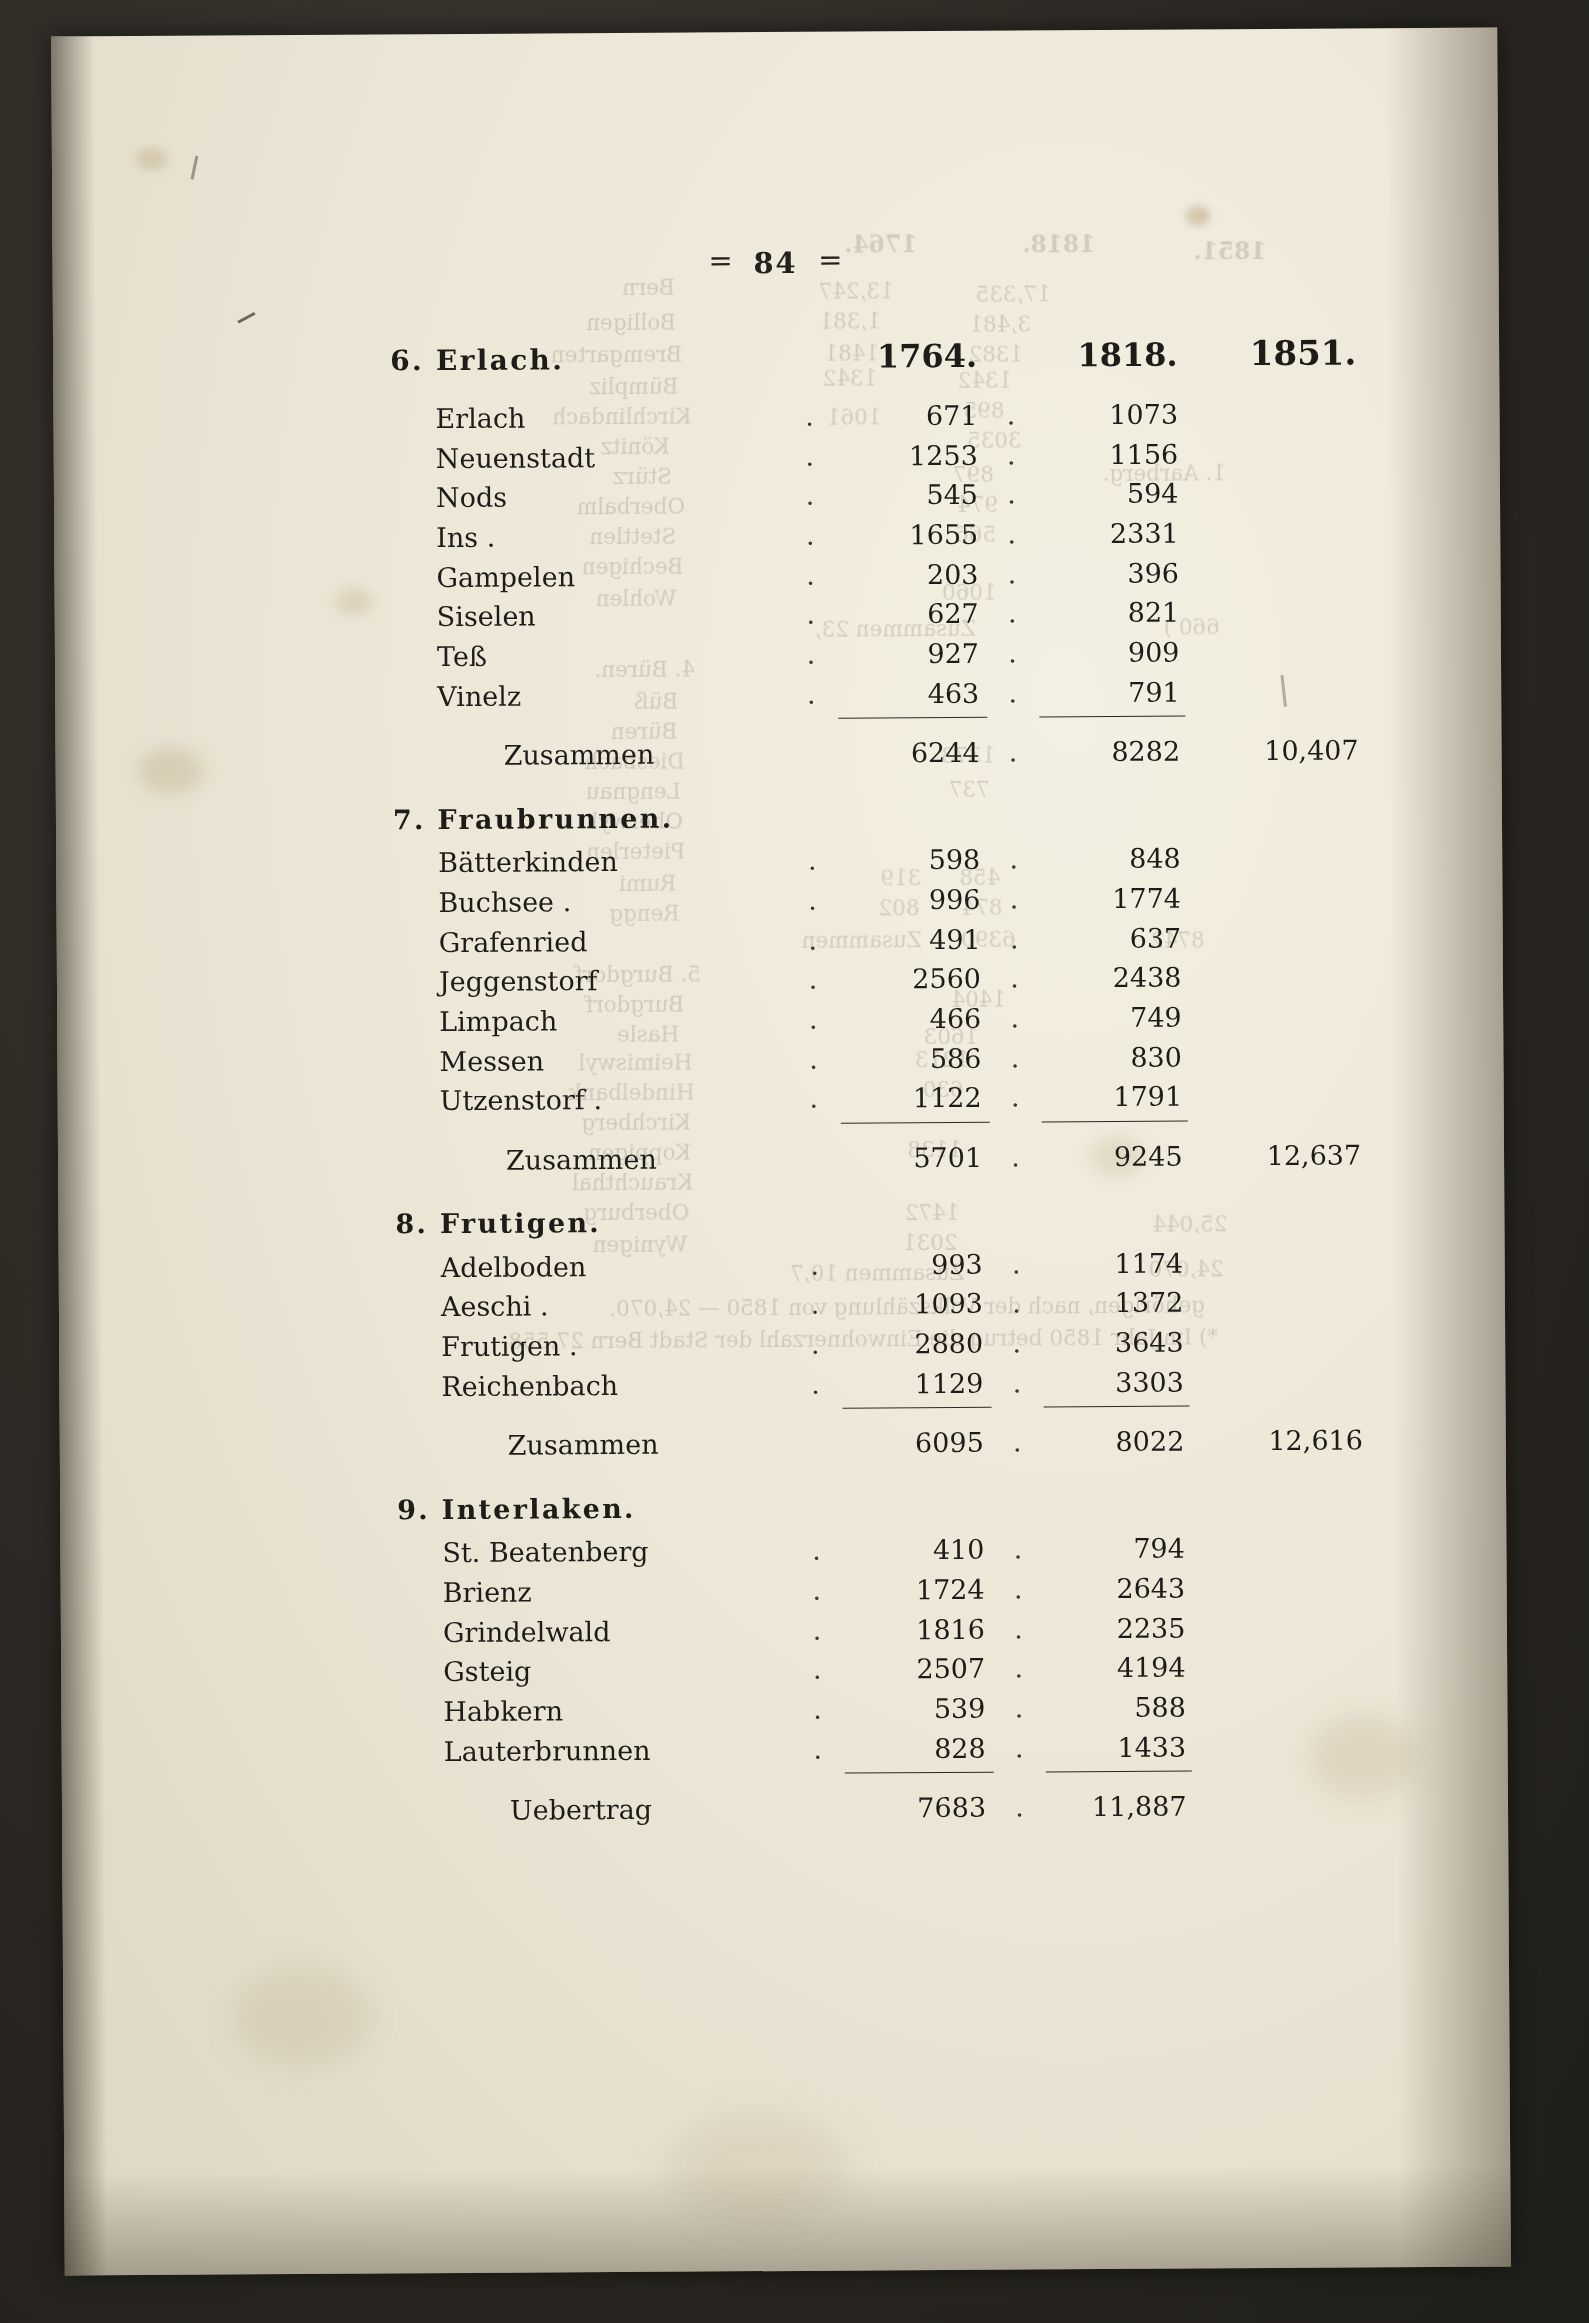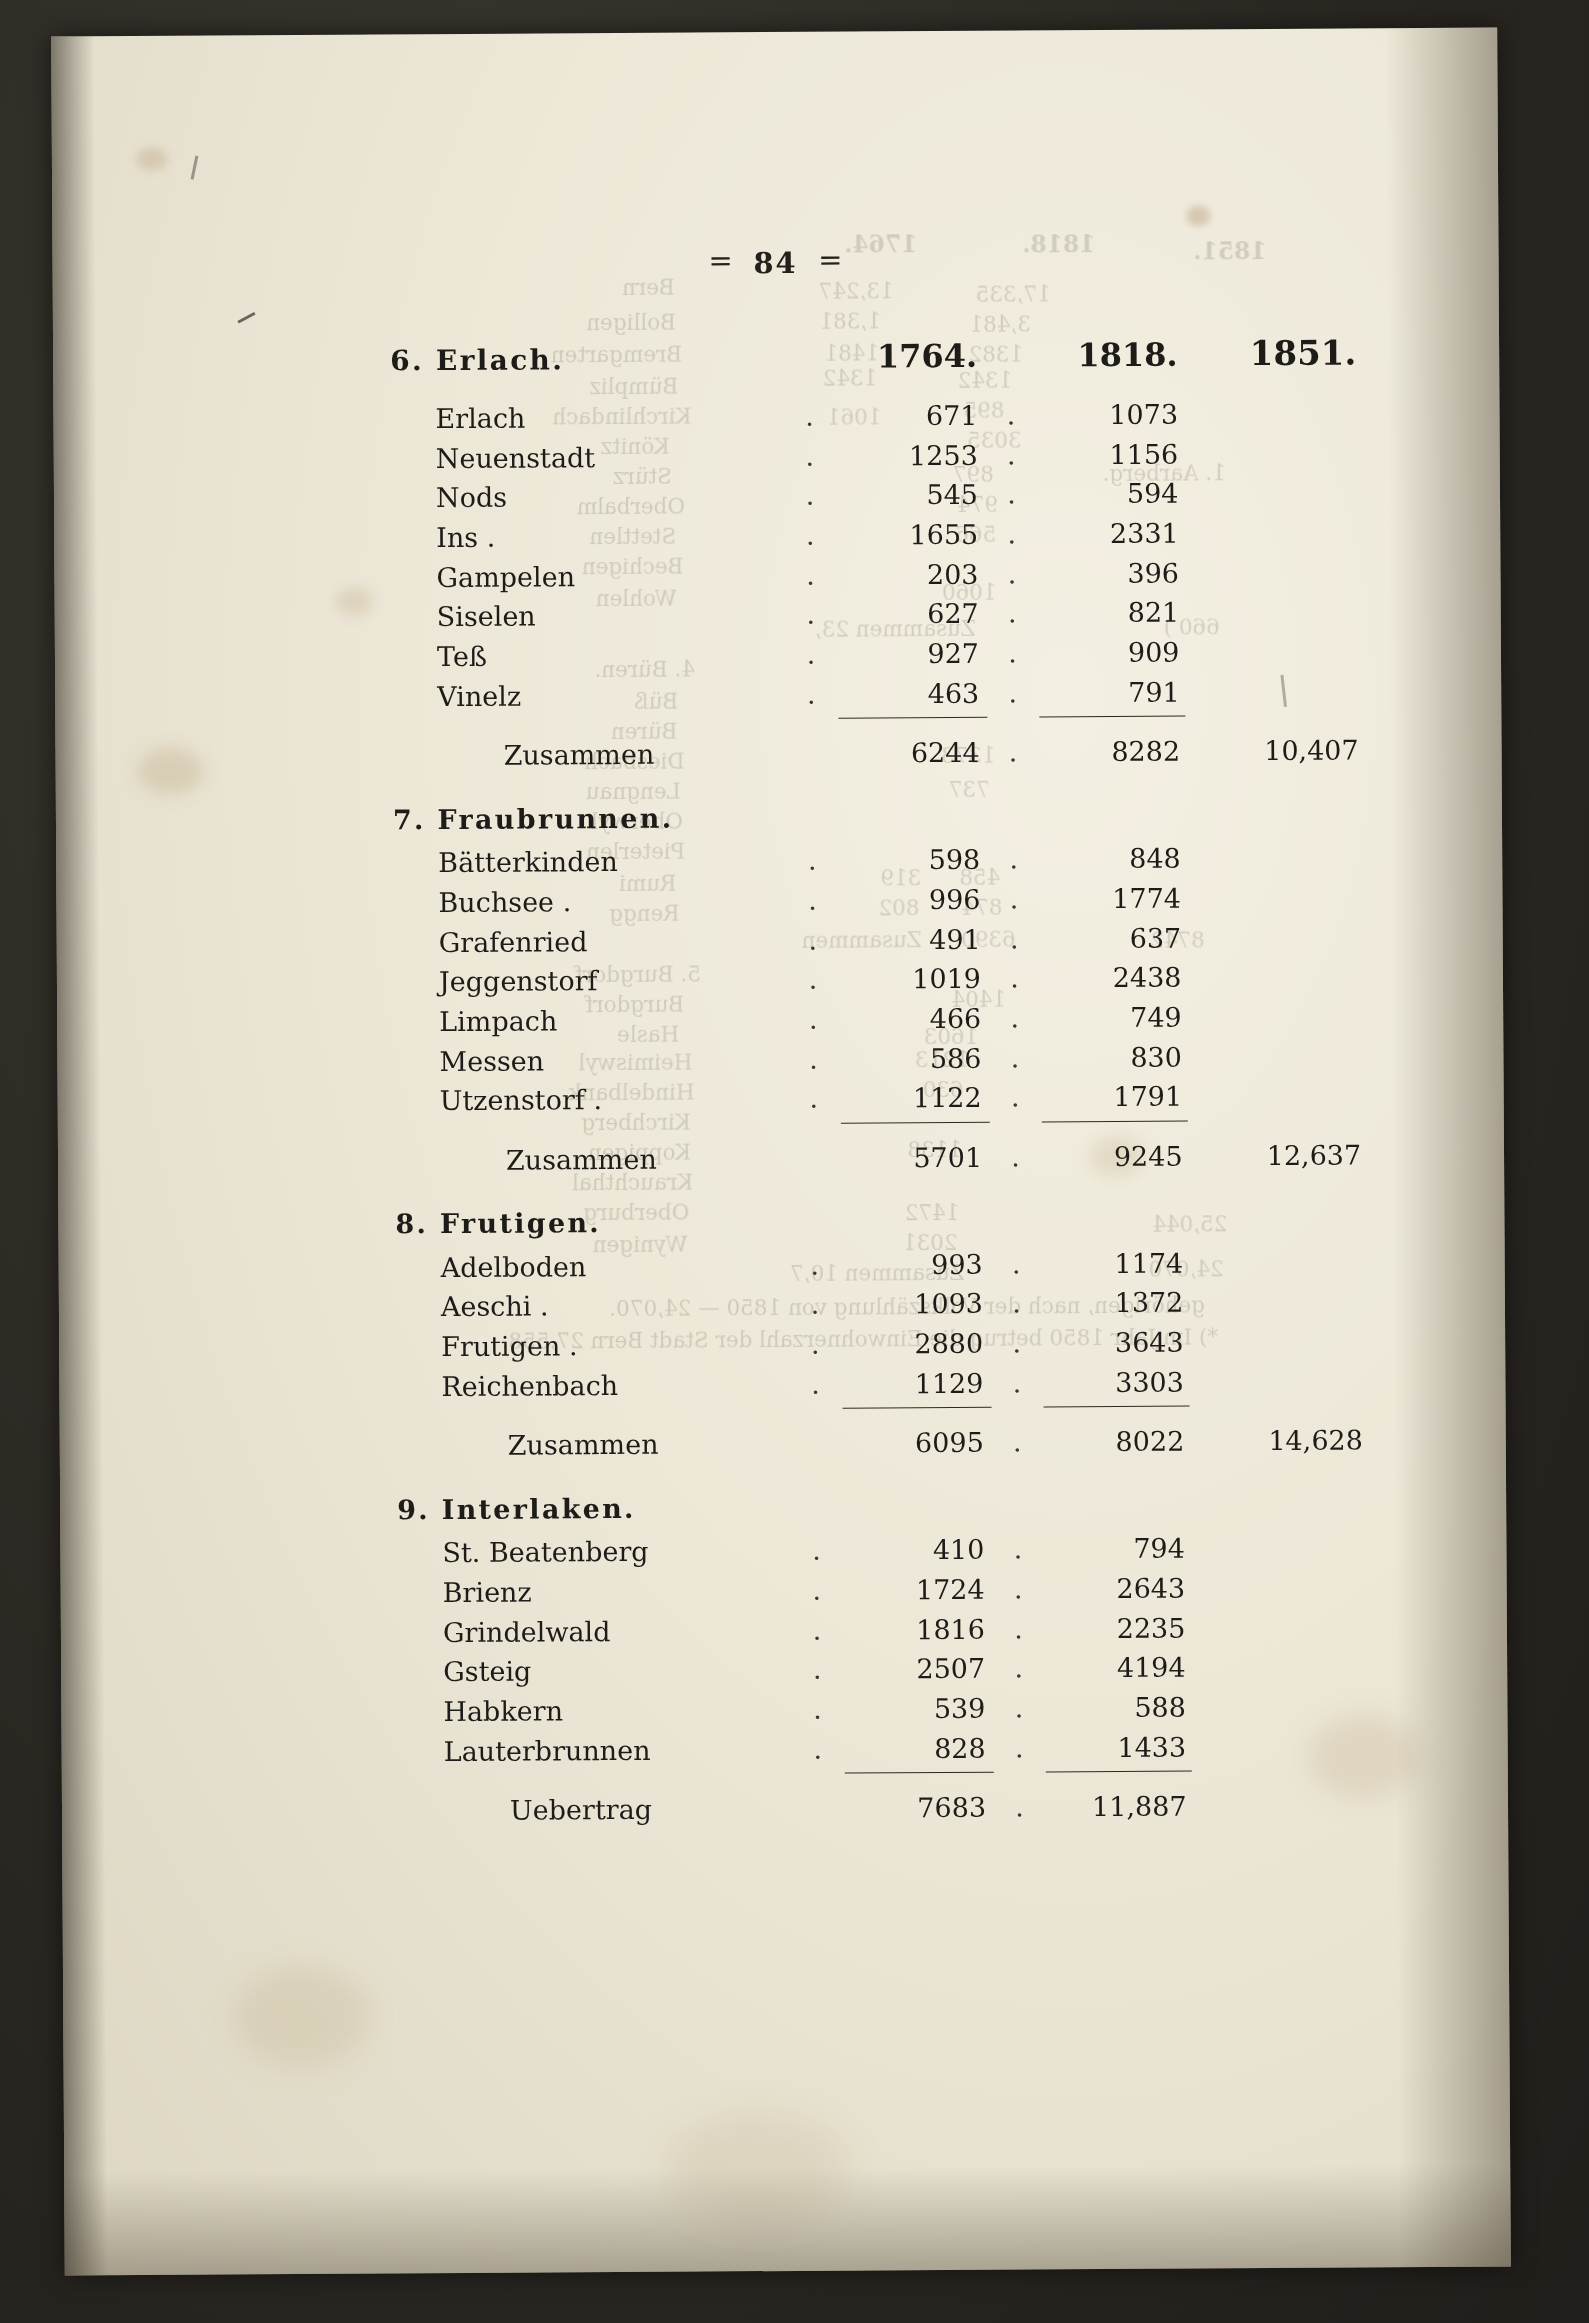--- a/index.html
+++ b/index.html
@@ -368,21 +368,21 @@
             <td class="c-name">Grafenried</td>
             <td class="c-dot">.</td>
             <td class="c-1764">491</td>
             <td class="c-gap">.</td>
             <td class="c-1818">637</td>
             <td class="c-1851"></td>
           </tr>
           <tr>
             <td class="c-name">Jeggenstorf</td>
             <td class="c-dot">.</td>
-            <td class="c-1764">1019</td>
+            <td class="c-1764">2560</td>
             <td class="c-gap">.</td>
             <td class="c-1818">2438</td>
             <td class="c-1851"></td>
           </tr>
           <tr>
             <td class="c-name">Limpach</td>
             <td class="c-dot">.</td>
             <td class="c-1764">466</td>
             <td class="c-gap">.</td>
             <td class="c-1818">749</td>
@@ -470,21 +470,21 @@
               <div class="r"></div>
             </td>
             <td class="c-1851"></td>
           </tr>
           <tr class="sum-row">
             <td class="c-name tot">Zusammen</td>
             <td class="c-dot"></td>
             <td class="c-1764">6095</td>
             <td class="c-gap">.</td>
             <td class="c-1818">8022</td>
-            <td class="c-1851">14,628</td>
+            <td class="c-1851">12,616</td>
           </tr>
           <tr class="sec-row">
             <td class="c-name sec" colspan="6">9. Interlaken.</td>
           </tr>
           <tr>
             <td class="c-name">St. Beatenberg</td>
             <td class="c-dot">.</td>
             <td class="c-1764">410</td>
             <td class="c-gap">.</td>
             <td class="c-1818">794</td>

